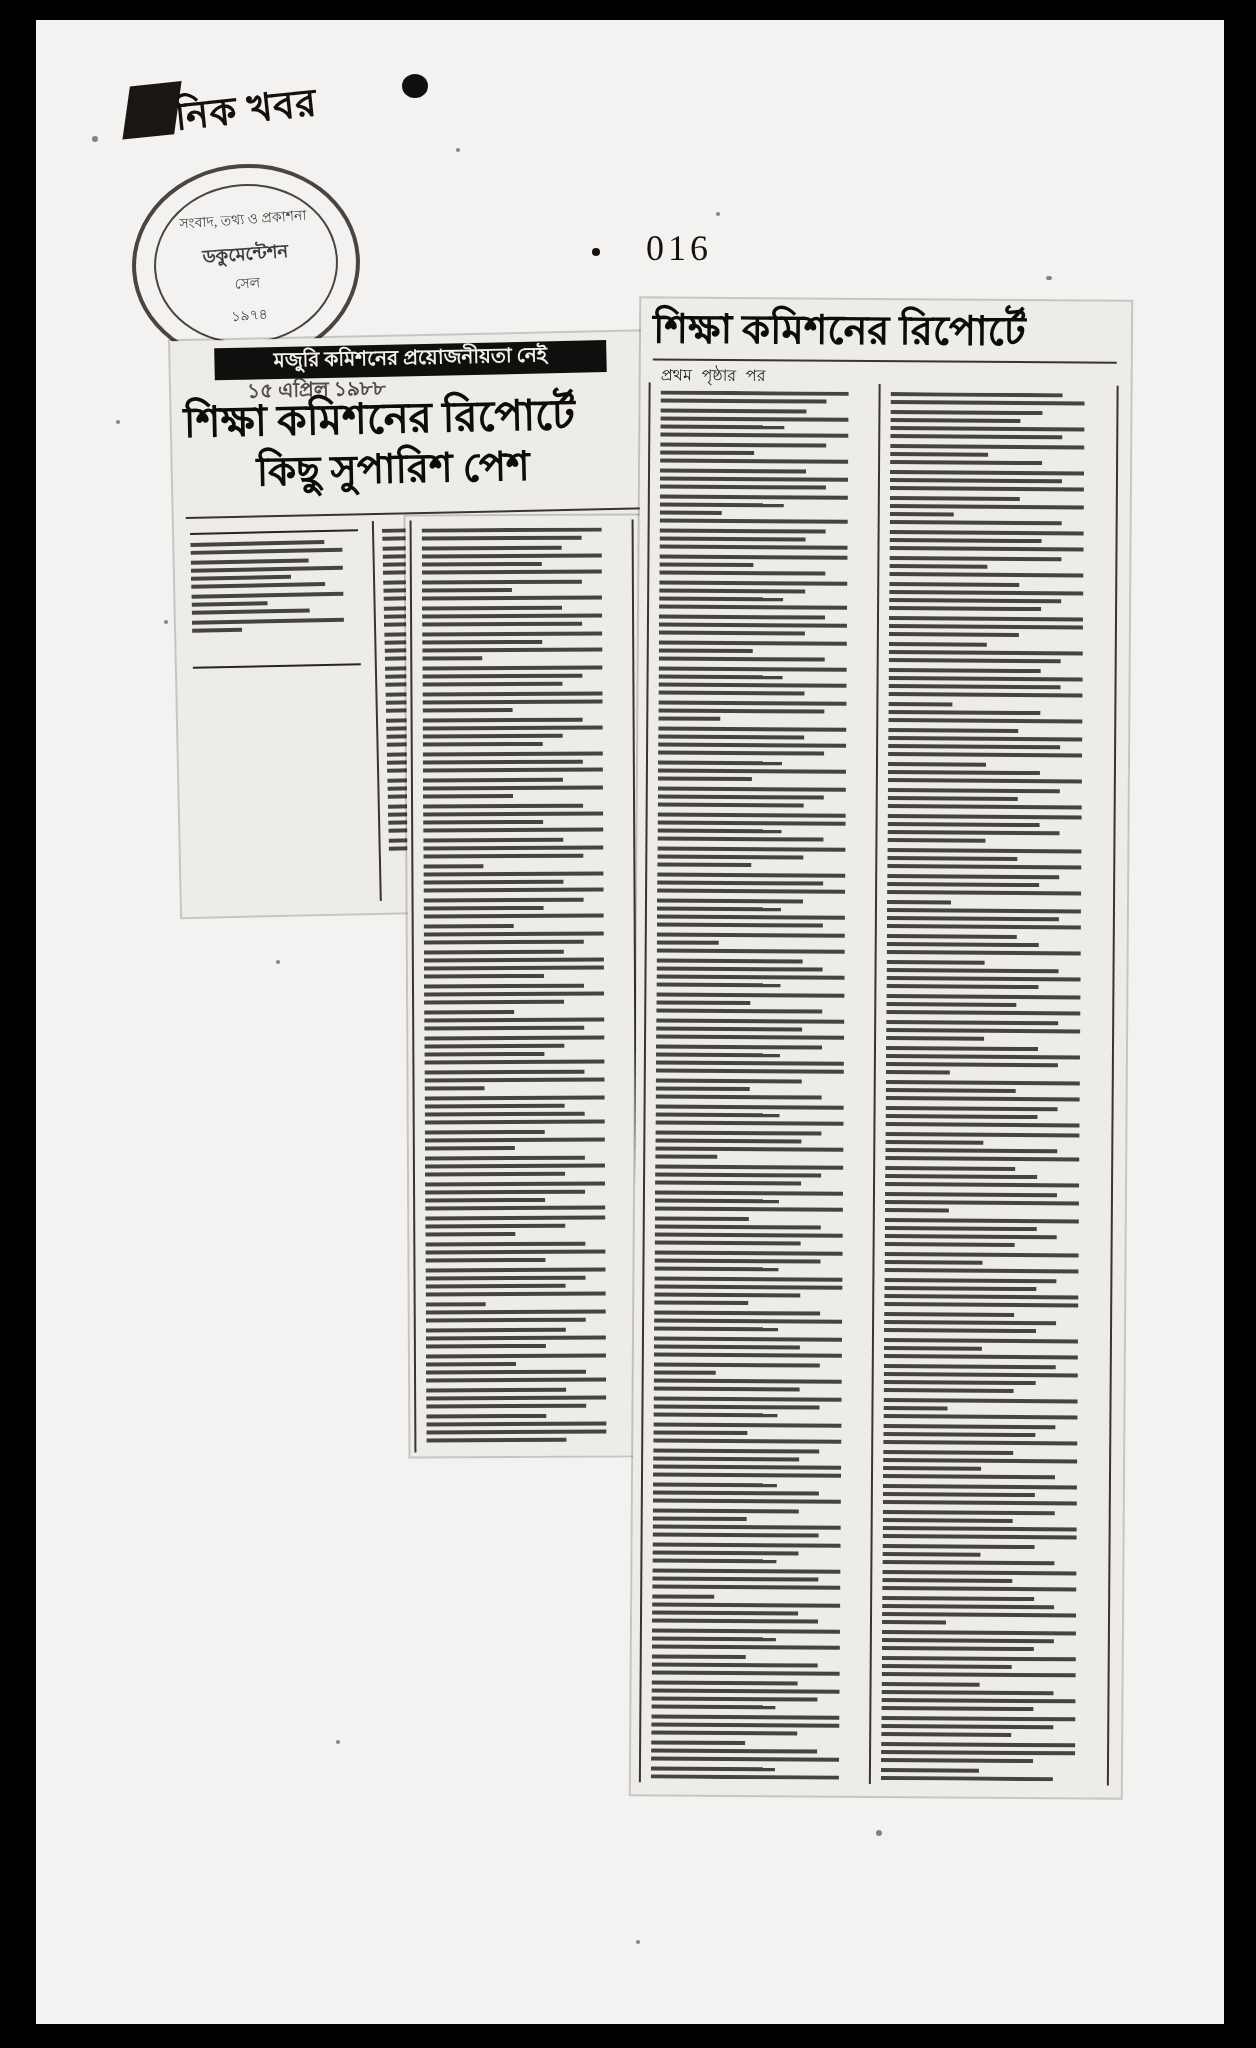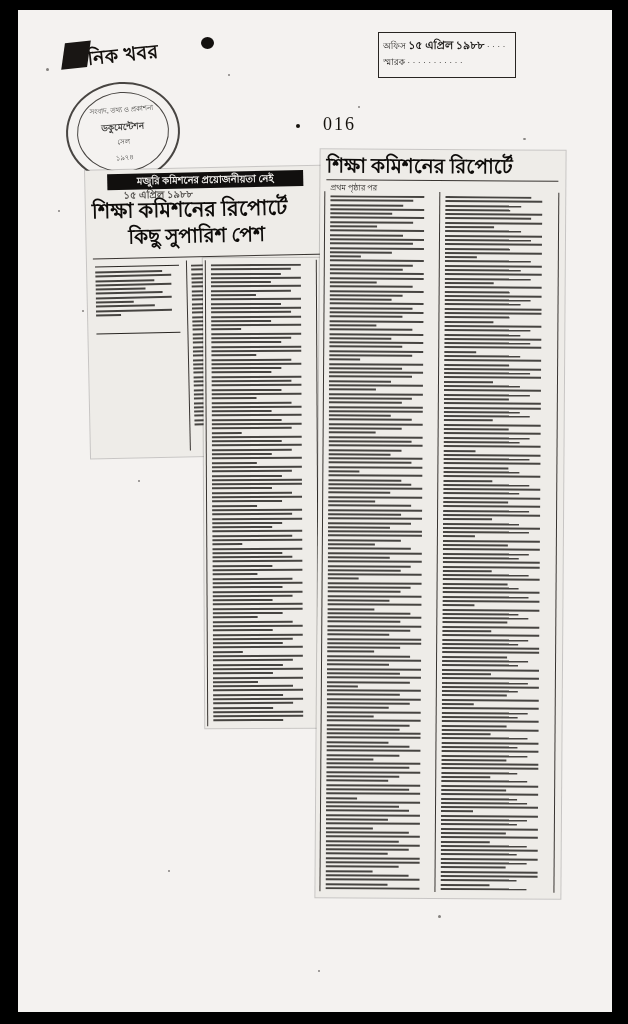--- a/index.html
+++ b/index.html
@@ -263,21 +263,21 @@
     font-weight: bold;
     font-size: 20px;
     line-height: 24px;
     color: #100e0c;
     white-space: nowrap;
   }
   .subhead-right {
     position: absolute;
     left: 10px;
     top: 32px;
-    font-family: Liberation Serif, serif;
+    font-family: Liberation Mono, monospace;
     font-size: 8px;
     color: #1a1816;
   }
 
   
   #clip-mid {
     left: 186px;
     top: 248px;
     width: 118px;
     height: 470px;
@@ -296,31 +296,20 @@
 
   <div id="stamp">
     <div class="st-line st-l1">সংবাদ, তথ্য ও প্রকাশনা</div>
     <div class="st-line st-l2">ডকুমেন্টেশন</div>
     <div class="st-line st-l3">সেল</div>
     <div class="st-line st-l4">১৯৭৪</div>
   </div>
 
   <div id="blot"></div>
 
-  <div id="datebox">
-    <div class="db-row db-r1">
-      <span>অফিস</span>
-      <span class="db-date">১৫ এপ্রিল ১৯৮৮</span>
-      <span>· · · ·</span>
-    </div>
-    <div class="db-row db-r2">
-      <span>স্মারক</span>
-      <span>· · · · · · · · · · ·</span>
-    </div>
-  </div>
 
   <div id="folio-dot"></div>
   <div id="folio">016</div>
 
   <div class="clip" id="clip-left">
     <div class="kicker">মজুরি কমিশনের প্রয়োজনীয়তা নেই</div>
     <div class="datestamp-red">১৫ এপ্রিল ১৯৮৮</div>
     <div class="headline-left">
       <span>শিক্ষা কমিশনের রিপোর্টে</span>
       <span class="hl-2">কিছু সুপারিশ পেশ</span>

